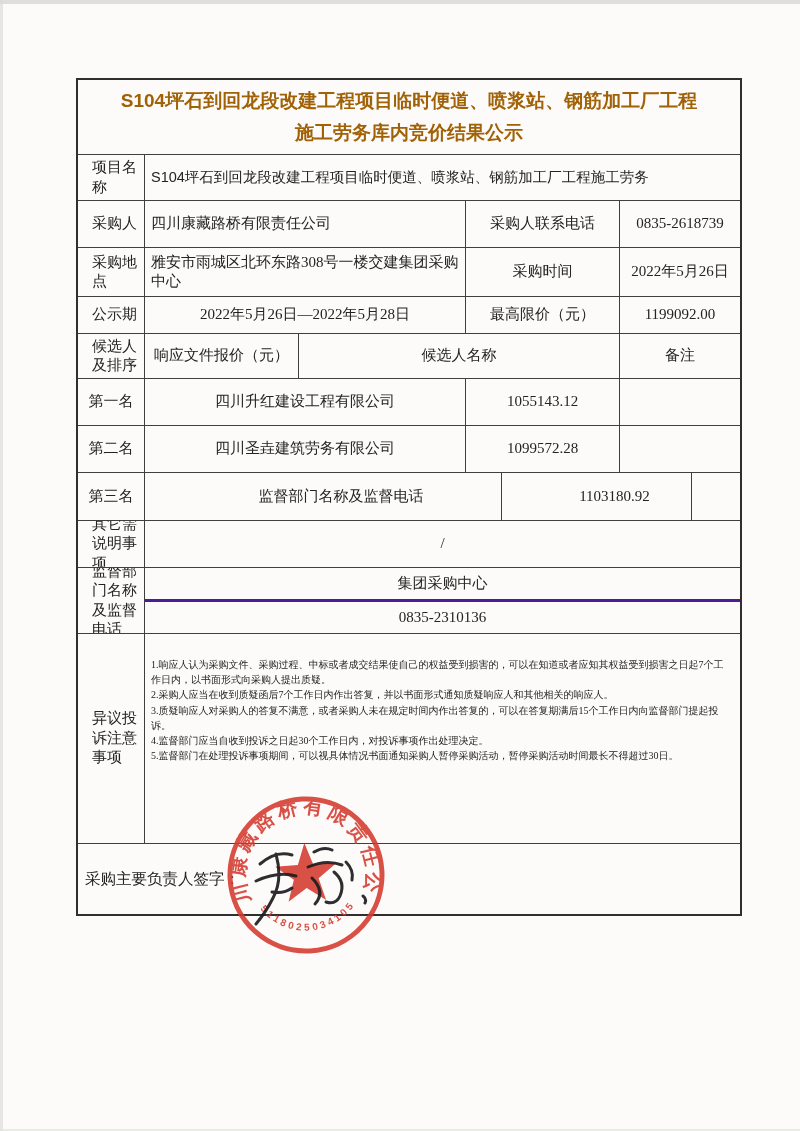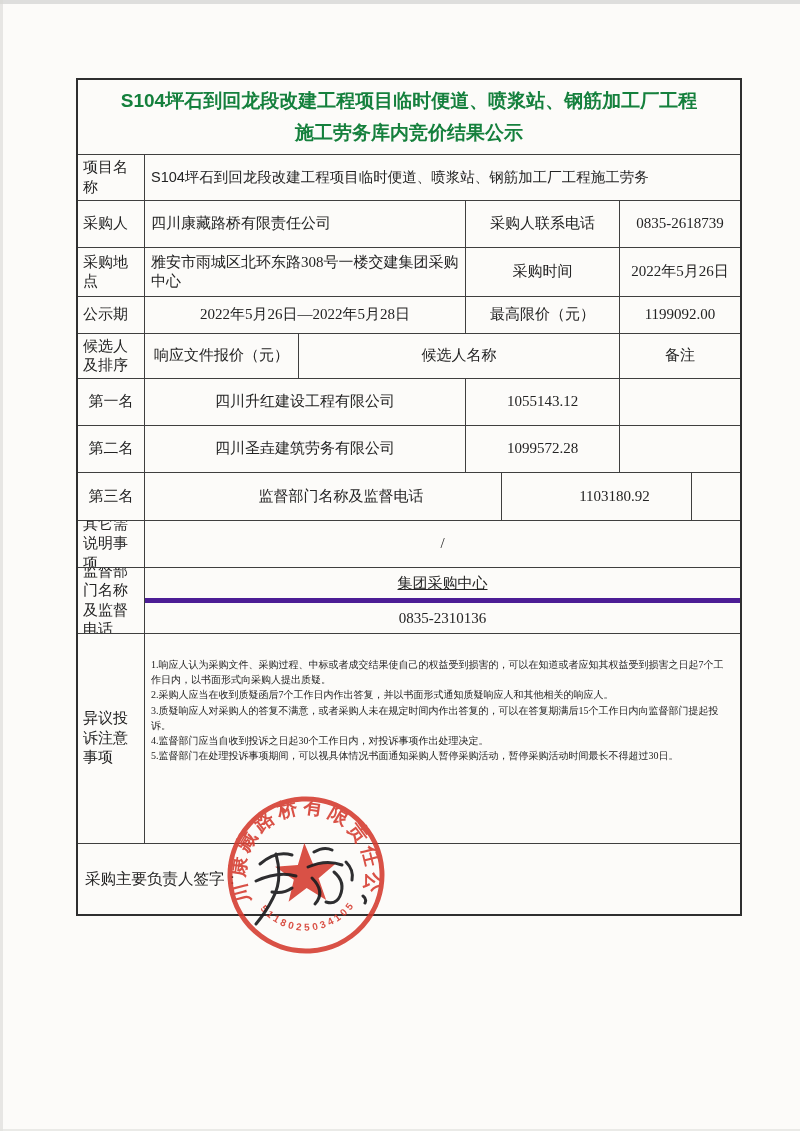--- a/index.html
+++ b/index.html
@@ -31,48 +31,48 @@
     font-size:15px;line-height:1.3;
     padding:2px 6px;
     overflow:hidden;
   }
   .td:last-child{border-right:none;}
   .c1{width:67px;flex:none;}
   .c2{width:321px;flex:none;}
   .c3{width:154px;flex:none;}
   .c4{flex:1;}
   .center{justify-content:center;text-align:center;}
-  .label{padding-left:5px;padding-right:3px;}
+  .label{padding-left:14px;padding-right:3px;}
 
   .row-title{height:74px;}
   .row-proj{height:45px;}
   .row-buyer{height:46px;justify-content:flex-end;}
   .row-loc{height:48px;}
   .row-pub{height:36px;}
   .row-head{height:44px;}
   .row-cand1{height:46px;}
   .row-cand2{height:46px;}
   .row-cand3{height:47px;gap:36px;}
   .row-other{height:46px;}
   .row-sup{height:65px;}
   .row-obj{height:209px;}
   .row-sign{height:70px;}
 
   .title-cell{
     flex:1;justify-content:center;text-align:center;
     font-family:"Liberation Sans","DejaVu Sans",sans-serif;
-    font-weight:bold;font-size:19px;line-height:1.7;color:#15803d;
+    font-weight:bold;font-size:19px;line-height:1.7;color:#a16207;
   }
   .proj-text{
     font-family:"Liberation Sans","DejaVu Sans",sans-serif;
     font-weight:normal;font-size:14.5px;
   }
   .sup-right{flex:1;display:flex;flex-direction:column;}
   .sup-sub{flex:1;display:flex;align-items:center;justify-content:center;font-size:15px;}
-  .sup-sub:first-child{border-bottom:5px solid #4c1d95;text-decoration:underline;}
+  .sup-sub:first-child{border-bottom:3px solid #4c1d95;}
 
   .obj-text{
     align-items:flex-start;
     font-size:10px;line-height:1.52;
     padding:5px 8px 4px 6px;
     display:block;
     margin-top:18px;
   }
   .obj-item{margin:0;}
 

